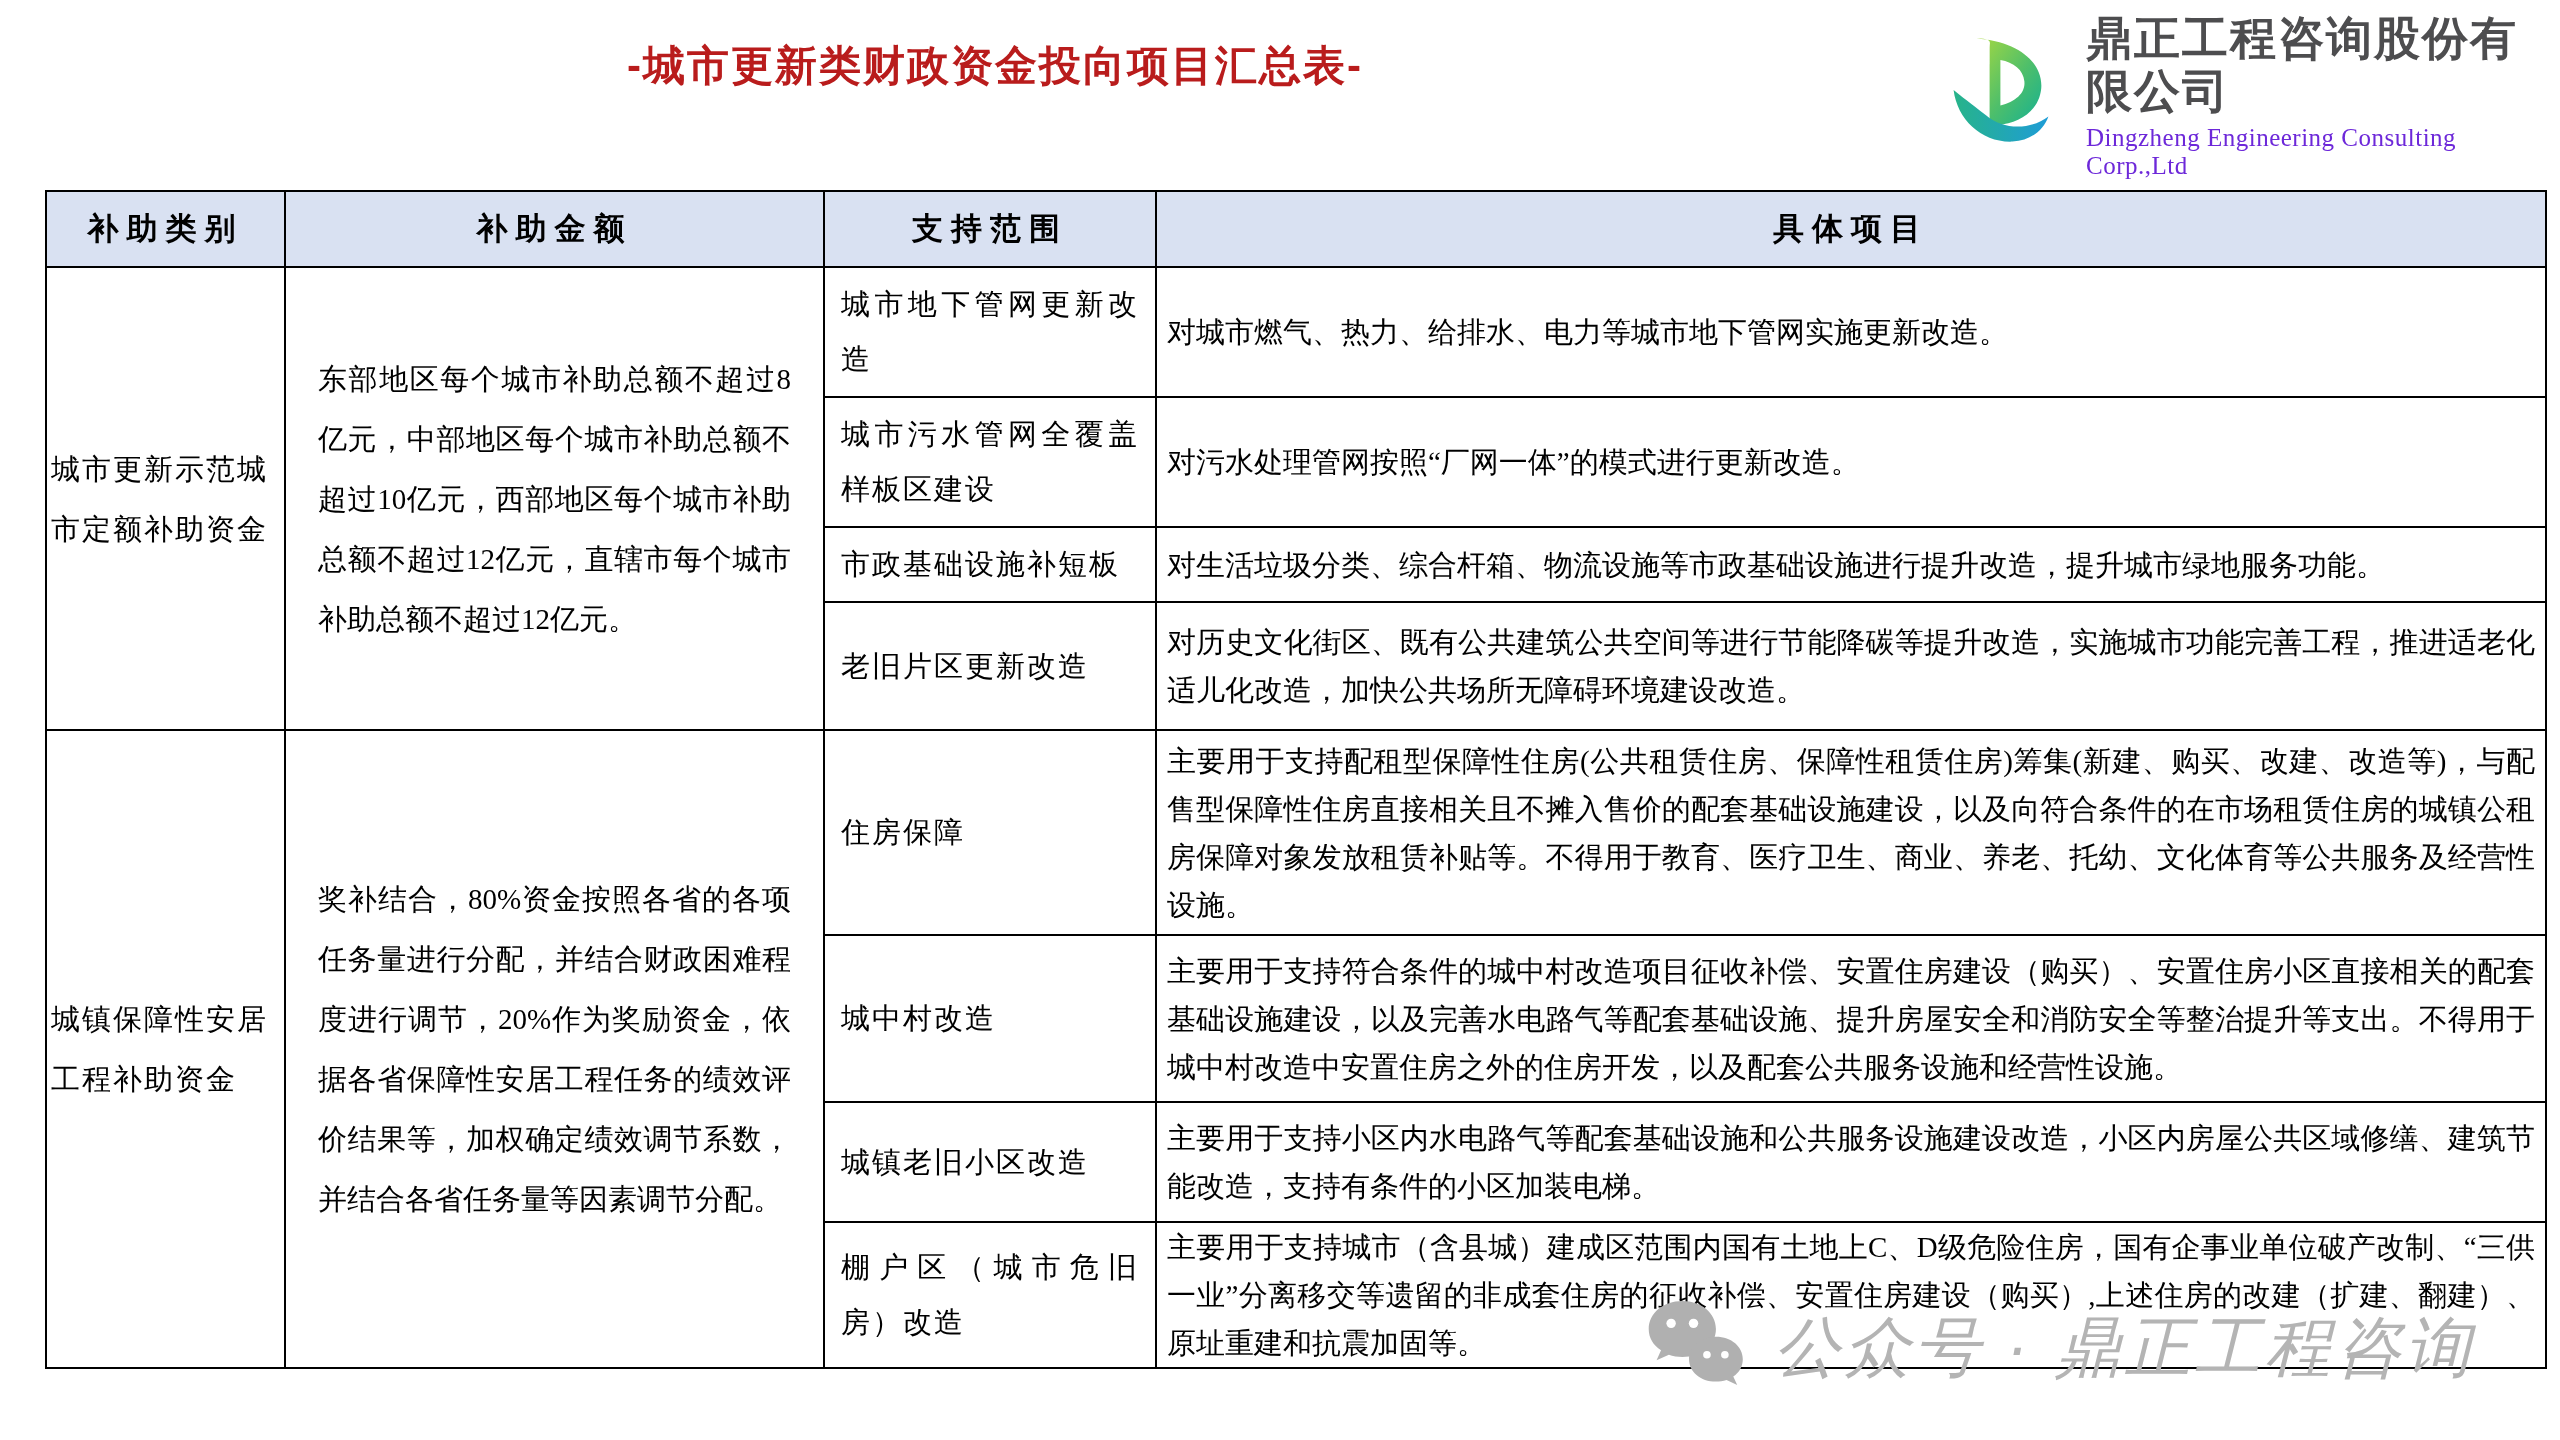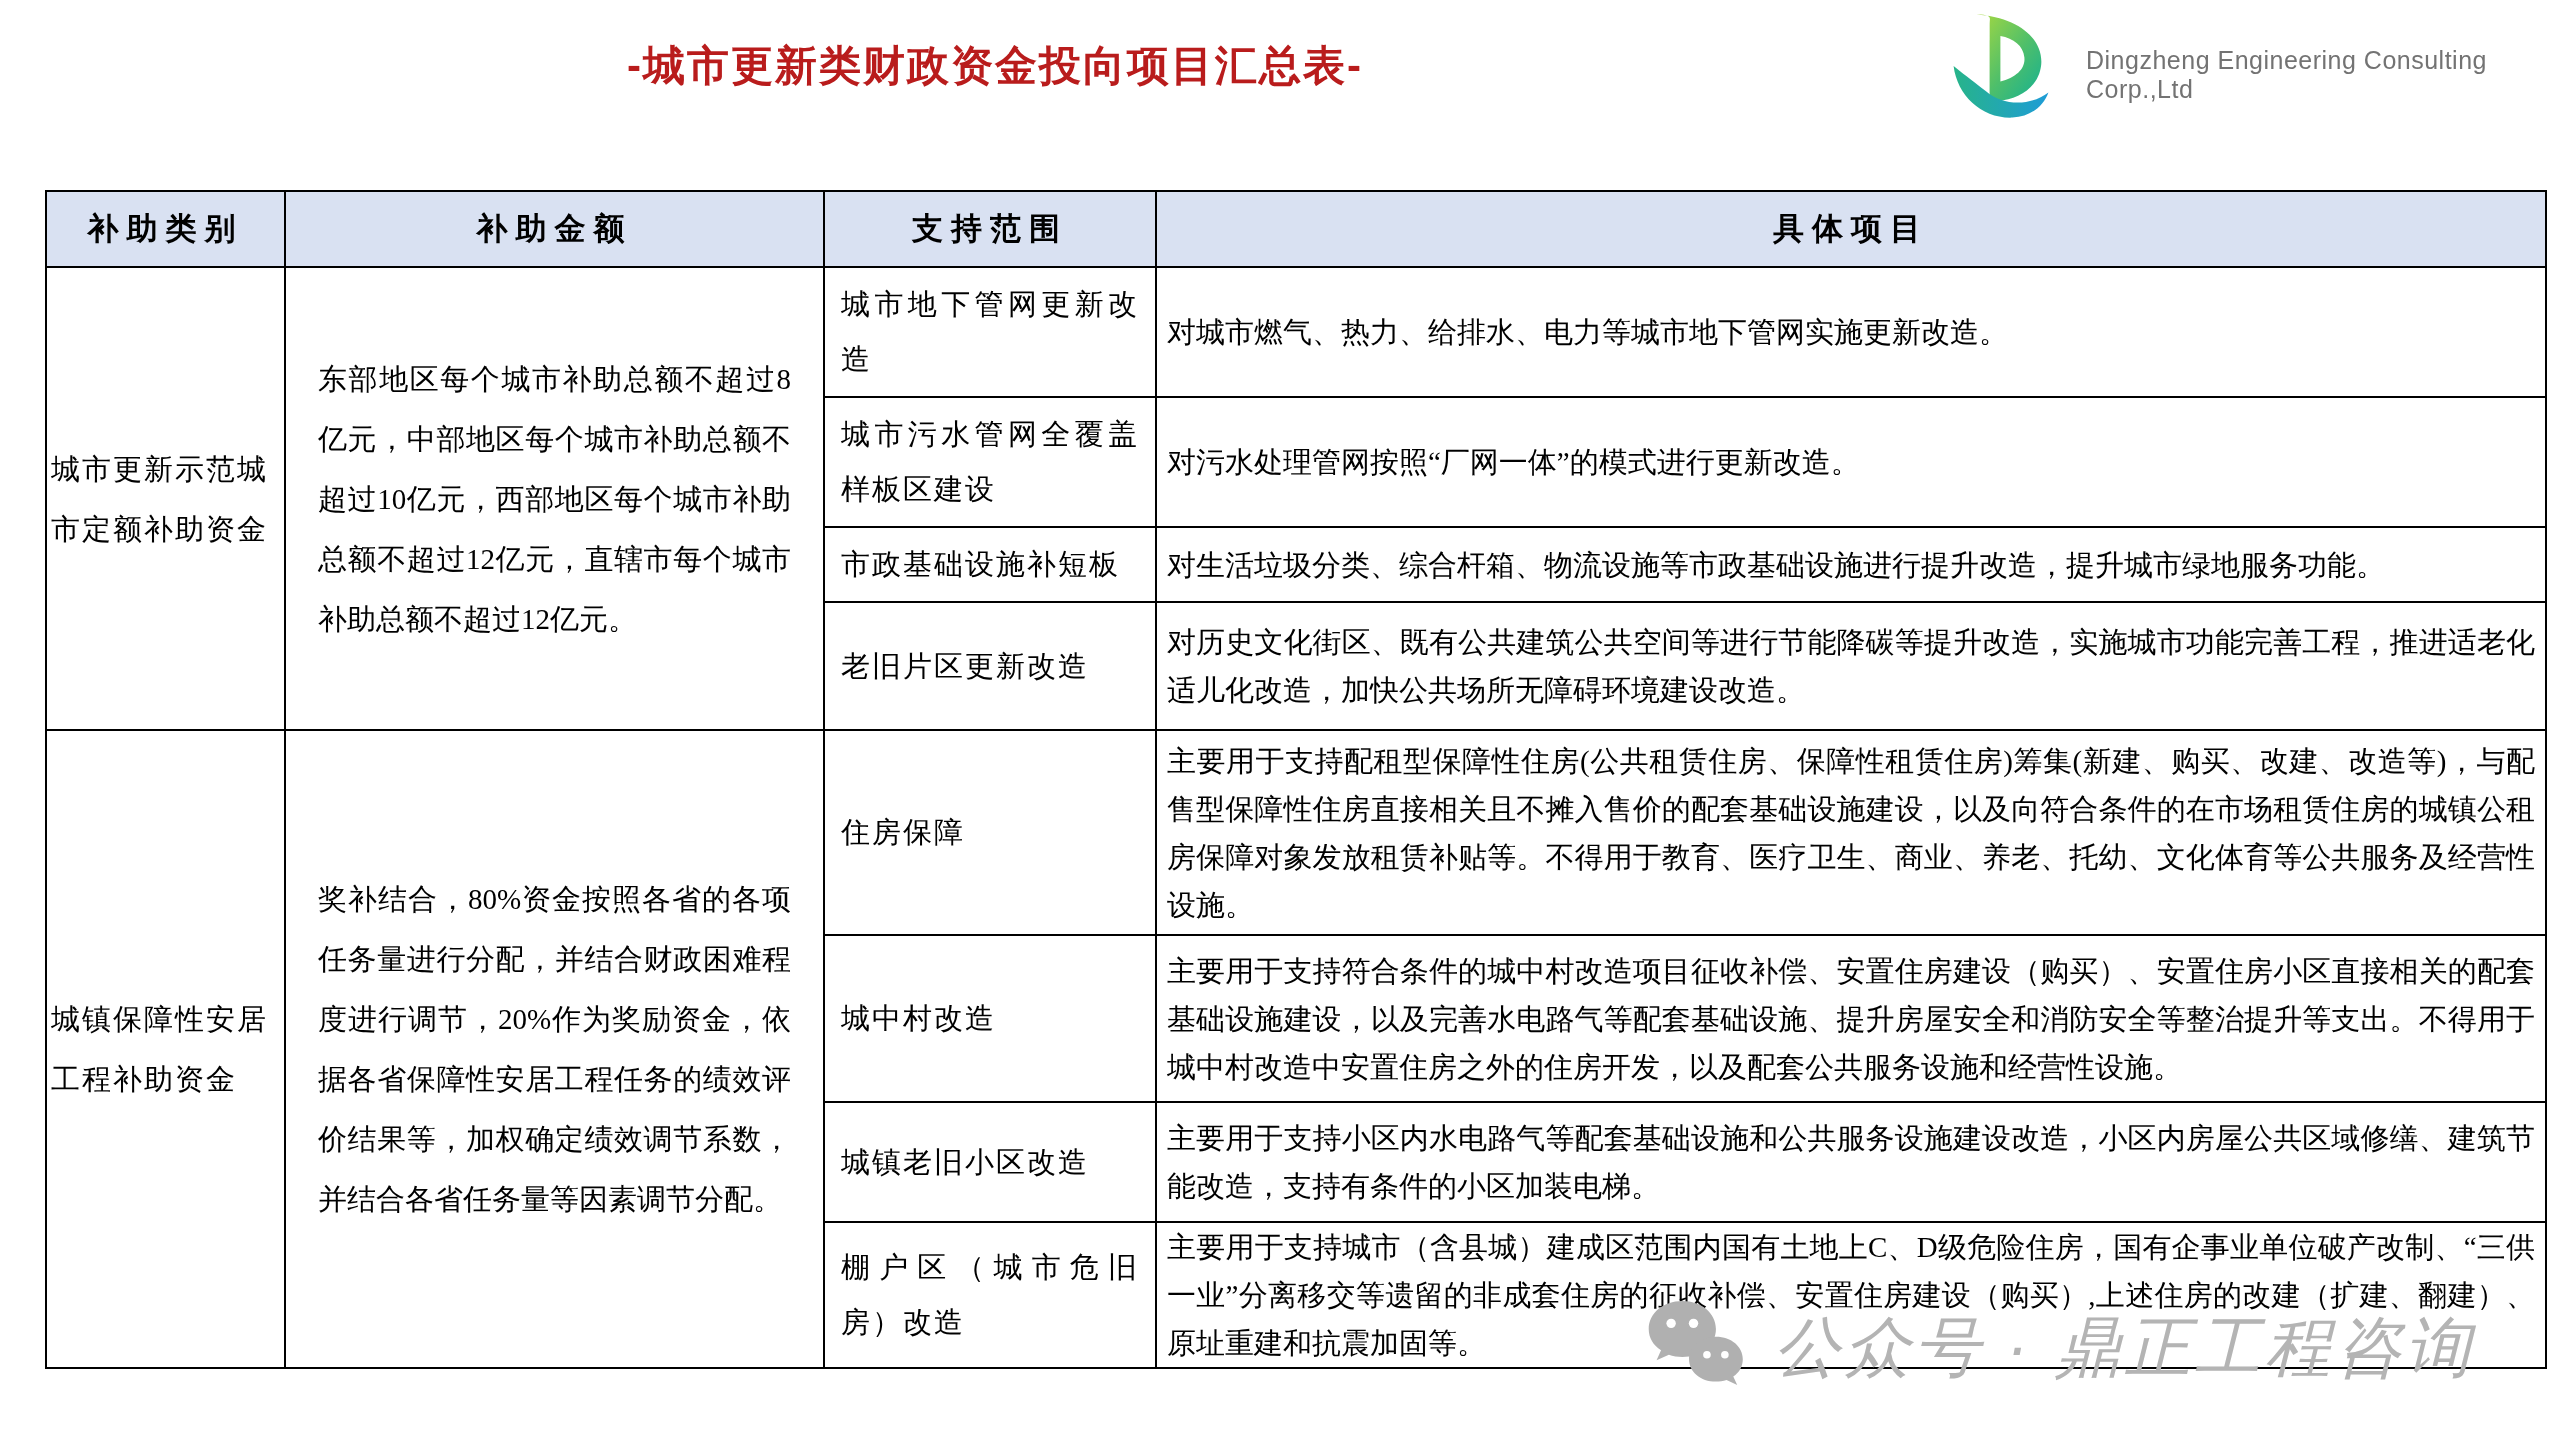--- a/index.html
+++ b/index.html
@@ -15,22 +15,22 @@
   }
   
   .logo{position:absolute;left:1950px;top:12px;display:flex;align-items:center;gap:16px;}
   .logo-icon{width:120px;height:120px;flex:0 0 auto;}
   .logo-text{display:flex;flex-direction:column;justify-content:center;}
   .logo-cn{
     font-family:"Liberation Sans","DejaVu Sans",sans-serif;font-weight:bold;
     font-size:46px;color:#4d4d4f;letter-spacing:2px;line-height:1.15;
   }
   .logo-en{
-    font-family:Liberation Sans, sans-serif;
-    font-size:25px;color:#737373;margin-top:6px;letter-spacing:0.5px;
+    font-family:Liberation Serif, serif;
+    font-size:25px;color:#6d28d9;margin-top:6px;letter-spacing:0.5px;
   }
   
   table.fund{
     position:absolute;left:45px;top:190px;width:2500px;
     border-collapse:collapse;table-layout:fixed;
     font-size:29px;
   }
   table.fund col.c1{width:239px;}
   table.fund col.c2{width:539px;}
   table.fund col.c3{width:332px;}
@@ -86,20 +86,21 @@
         <stop offset="0" stop-color="#27b489"></stop>
         <stop offset="1" stop-color="#1e9cd7"></stop>
       </linearGradient>
     </defs>
     <path d="M22 2 C56 4 78 22 76 44 C74 63 57 73 40 74 L36 74 C34 74 33 71 33 68 L33 10 C33 5 36 2 22 2 Z" fill="url(#lg-sail)"></path>
     <path d="M42 20 L42 58 C54 55 63 48 62 38 C61 28 53 22 42 20 Z" fill="#ffffff"></path>
     <path d="M22 2 L33 24 L33 10 C33 5 29 2 22 2 Z" fill="#ffffff" opacity="0.25"></path>
     <path d="M3 45 C6 70 27 89 52 88 C68 87 78 78 82 67 C68 78 45 79 30 66 C17 56 9 50 3 45 Z" fill="url(#lg-swoosh)"></path>
   </svg>
   <div class="logo-text">
+    <div class="logo-cn">鼎正工程咨询股份有限公司</div>
     <div class="logo-en">Dingzheng Engineering Consulting Corp.,Ltd</div>
   </div>
 </div>
 
 <table class="fund">
   <colgroup>
       <col class="c1">
       <col class="c2">
       <col class="c3">
       <col class="c4">

